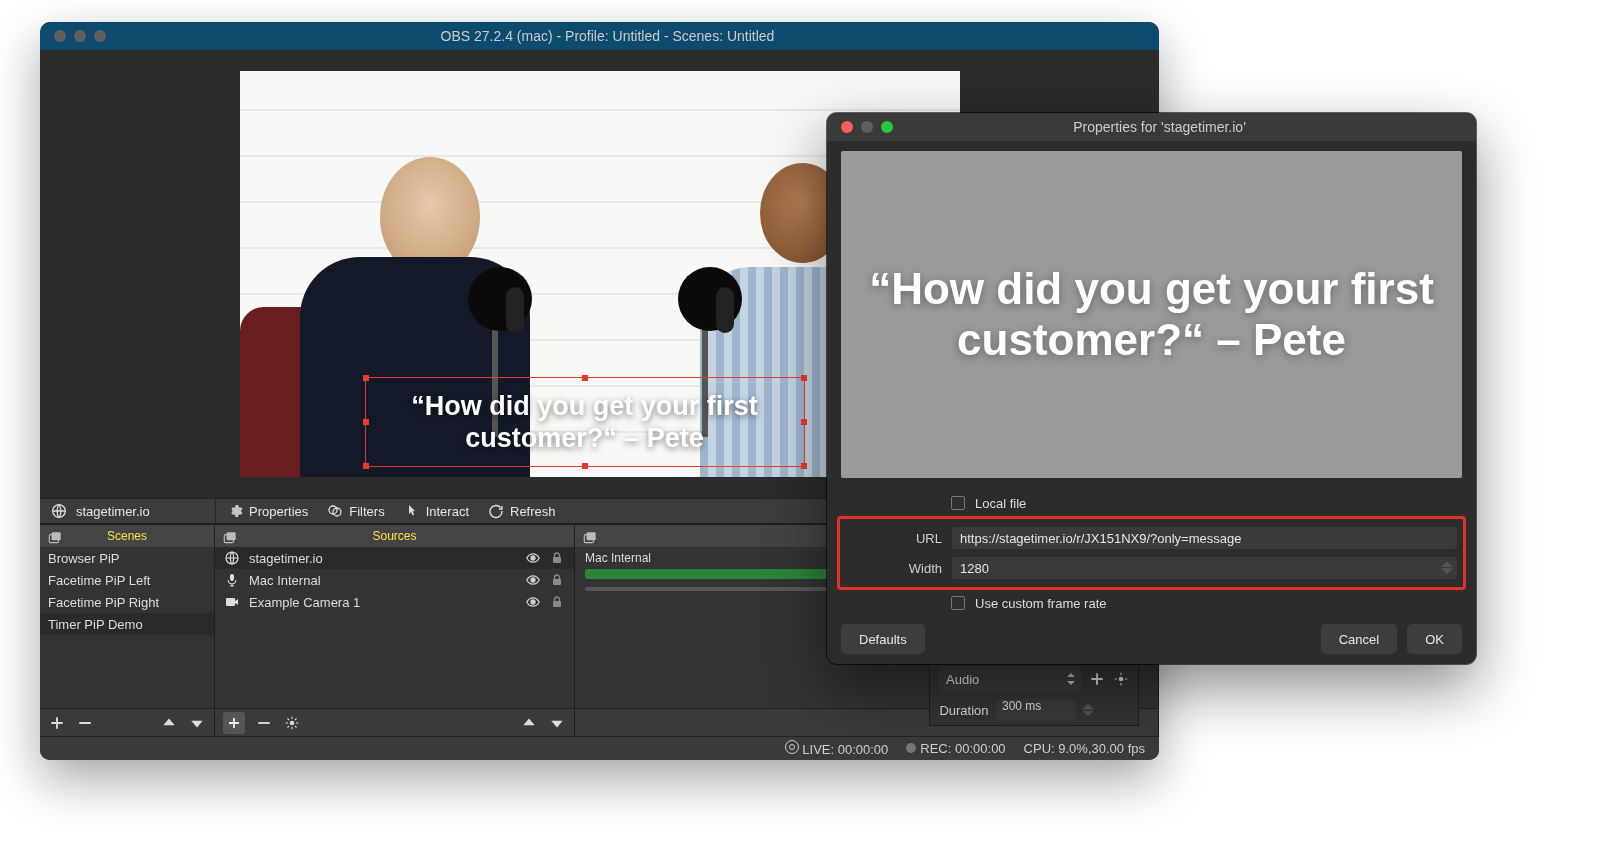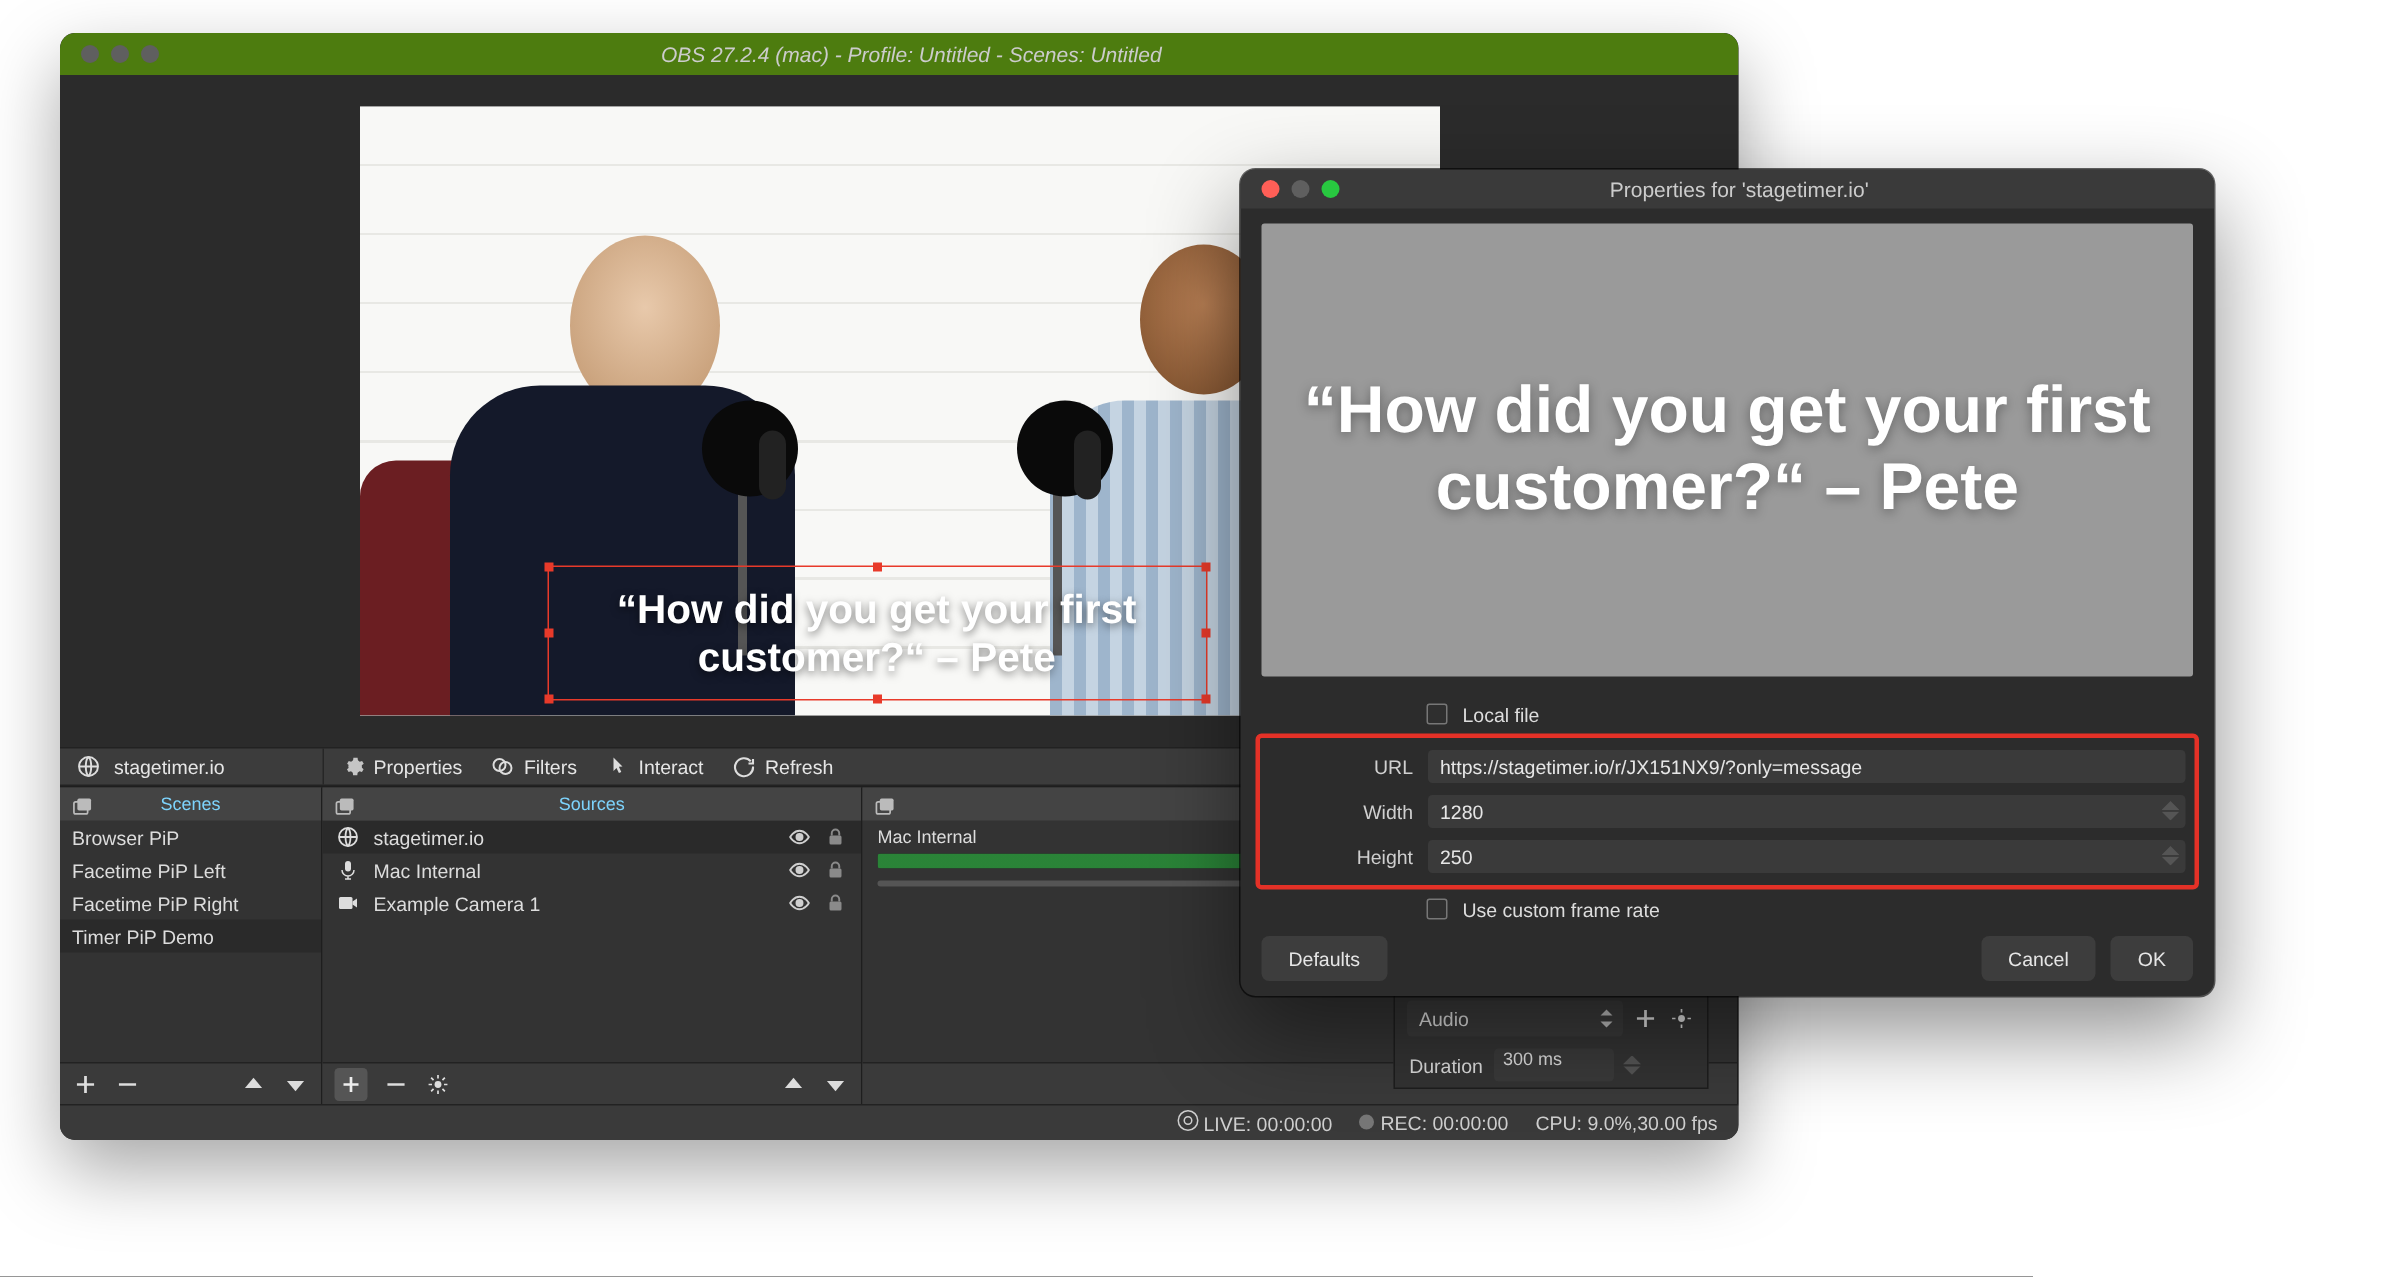--- a/index.html
+++ b/index.html
@@ -12,23 +12,23 @@
     width: 1119px; height: 738px;
     background: #2d2d2d;
     border-radius: 10px;
     box-shadow: 0 20px 50px rgba(0,0,0,.35);
     display: flex; flex-direction: column;
     overflow: hidden;
     color: #dcdcdc;
     font-size: 13px;
   }
   .titlebar {
-    height: 28px; background: #4d7c0f;
+    height: 28px; background: #0c4a6e;
     display: flex; align-items: center;
-    border-top-left-radius: 10px; border-top-right-radius: 10px; font-style: italic;
+    border-top-left-radius: 10px; border-top-right-radius: 10px;
   }
   .traffic { display: flex; gap: 8px; padding-left: 14px; }
   .tdot { width: 12px; height: 12px; border-radius: 50%; }
   .titletext { flex: 1; text-align: center; color: #ccc; font-size: 14px; font-weight: 500; padding-right: 50px; }
 
   .preview-area {
     background: #2b2b2b;
     height: 448px;
     display: flex; align-items: center; justify-content: center;
   }
@@ -86,21 +86,21 @@
   }
   .source-label-bar .lbl { display:flex; align-items:center; gap:8px; padding:0 10px; color:#e6e6e6; font-size:13px;}
   .source-label-bar .sep { width:1px; height:100%; background:#262626; }
 
   .toolbar-btn { display:flex; align-items:center; gap:5px; font-size:13px; color:#e6e6e6; }
   .toolbar-row { display:flex; gap:18px; padding:0 10px; }
 
   
   .panels { flex:1; display:flex; border-top:1px solid #1e1e1e; min-height:0;}
   .panel { display:flex; flex-direction:column; background:#333; border-right:1px solid #1e1e1e; }
-  .panel-header { height:22px; background:#444; display:flex; align-items:center; justify-content:center; color:#7dd3fc; font-size:12px; position:relative;}
+  .panel-header { height:22px; background:#444; display:flex; align-items:center; justify-content:center; color:#fde047; font-size:12px; position:relative;}
   .panel-header .pop-icon { position:absolute; left:6px; top:4px; }
   .panel-body { flex:1; overflow:auto; }
   .panel-footer { height:28px; background:#3a3a3a; border-top:1px solid #222; display:flex; align-items:center; gap:10px; padding:0 8px;}
 
   .scenes { width:175px; }
   .sources { width:360px; }
   .mixer  { flex:1; }
 
   .list-row { height:22px; display:flex; align-items:center; padding:0 8px; gap:8px; color:#ddd; font-size:13px;}
   .list-row.selected { background:#2a2a2a; }
@@ -537,30 +537,20 @@
       <div class="form-row">
         <div class="form-label">Width</div>
         <div class="num-input">
           <span>1280</span>
           <div class="spin">
               <div class="t"></div>
               <div class="b"></div>
             </div>
         </div>
       </div>
-      <div class="form-row">
-        <div class="form-label">Height</div>
-        <div class="num-input">
-          <span>250</span>
-          <div class="spin">
-              <div class="t"></div>
-              <div class="b"></div>
-            </div>
-        </div>
-      </div>
     </div>
 
     <div class="form-row">
       <div class="form-label"></div>
       <div class="chk"></div>
       <span>Use custom frame rate</span>
     </div>
   </div>
 
   <div class="props-footer">

